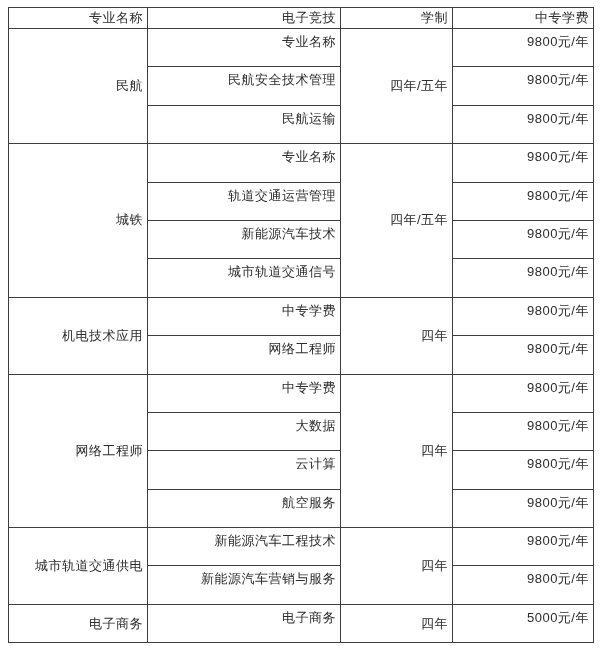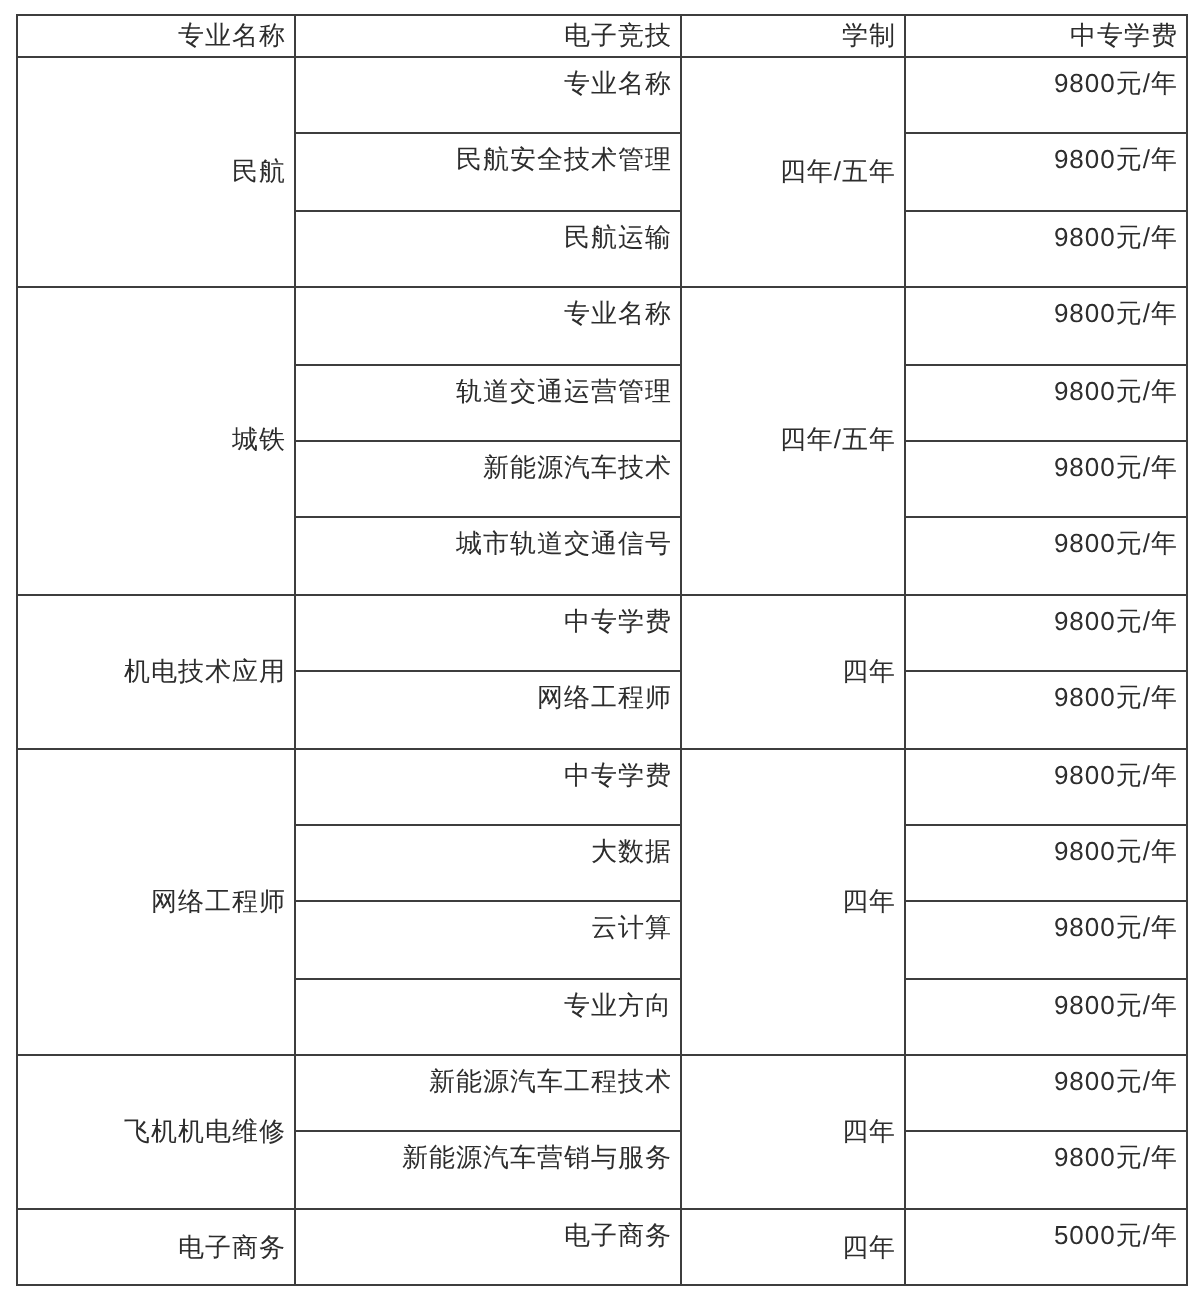--- a/index.html
+++ b/index.html
@@ -118,25 +118,25 @@
         </tr>
         <tr>
           <td class="sub">大数据</td>
           <td class="sub">9800元/年</td>
         </tr>
         <tr>
           <td class="sub">云计算</td>
           <td class="sub">9800元/年</td>
         </tr>
         <tr>
-          <td class="sub">专业方向</td>
+          <td class="sub">航空服务</td>
           <td class="sub">9800元/年</td>
         </tr>
         <tr>
-          <td class="merged" rowspan="2">飞机机电维修</td>
+          <td class="merged" rowspan="2">城市轨道交通供电</td>
           <td class="sub">新能源汽车工程技术</td>
           <td class="merged" rowspan="2">四年</td>
           <td class="sub">9800元/年</td>
         </tr>
         <tr>
           <td class="sub">新能源汽车营销与服务</td>
           <td class="sub">9800元/年</td>
         </tr>
         <tr>
           <td class="merged">电子商务</td>

